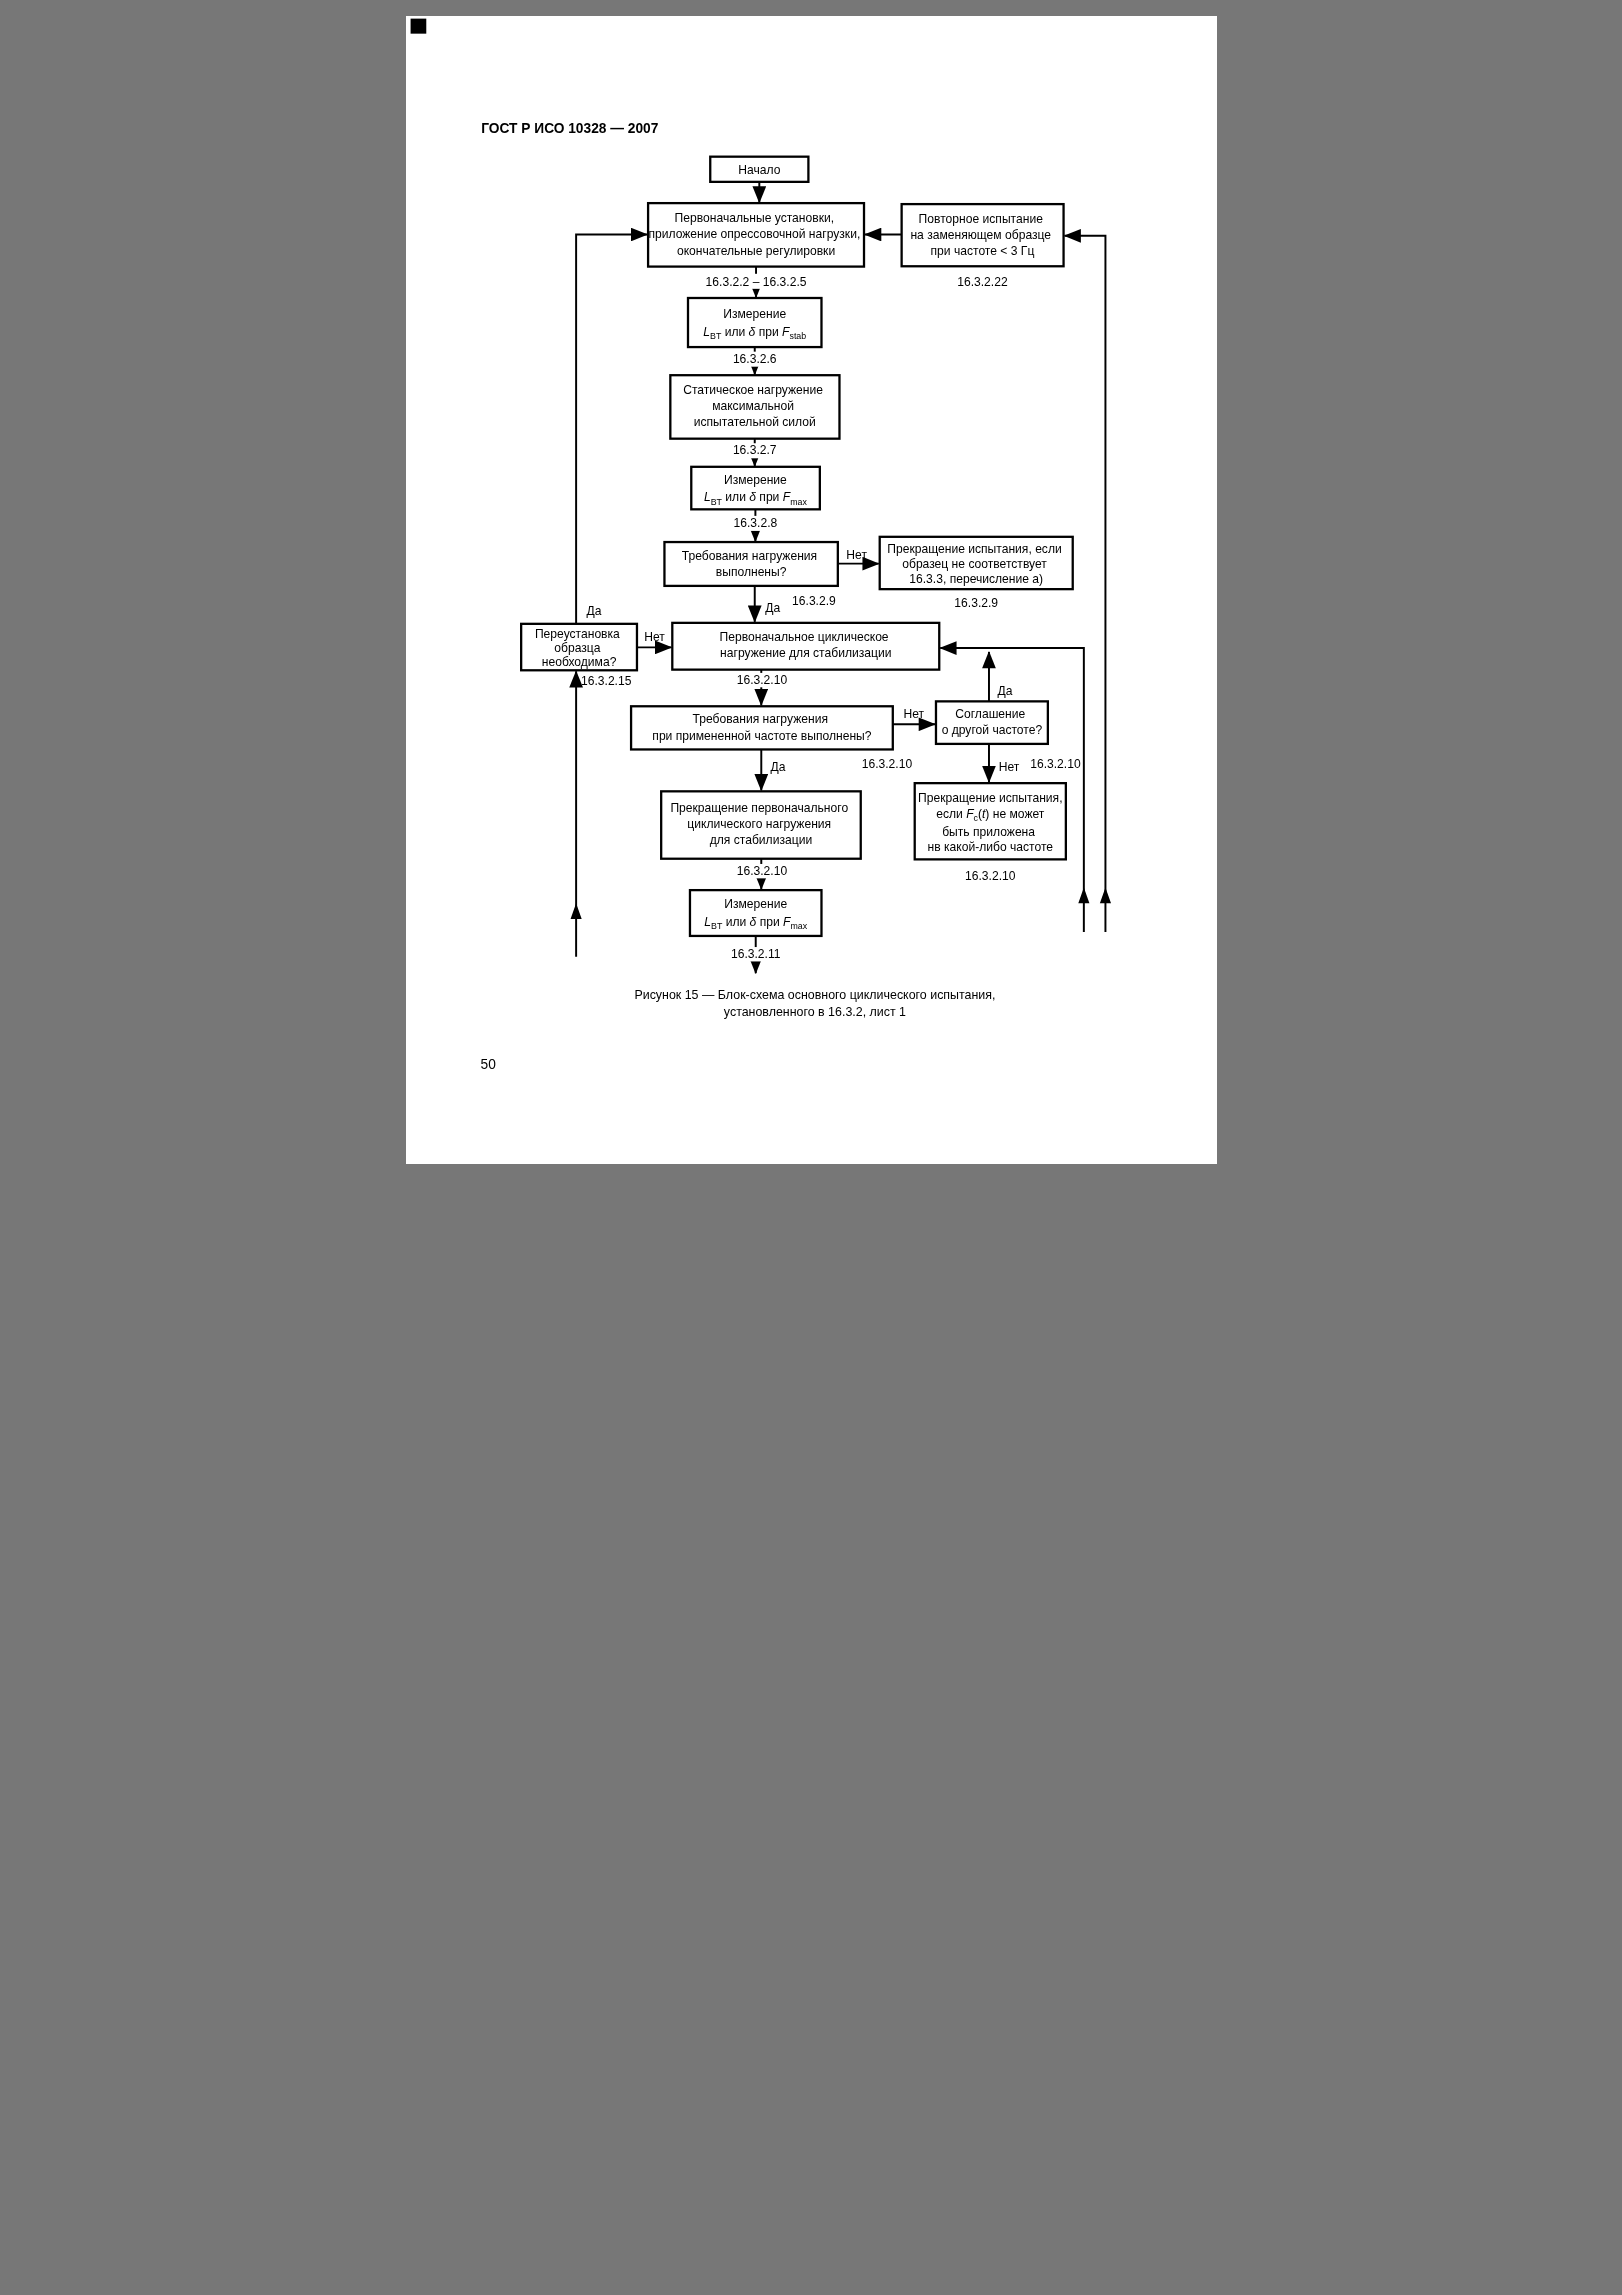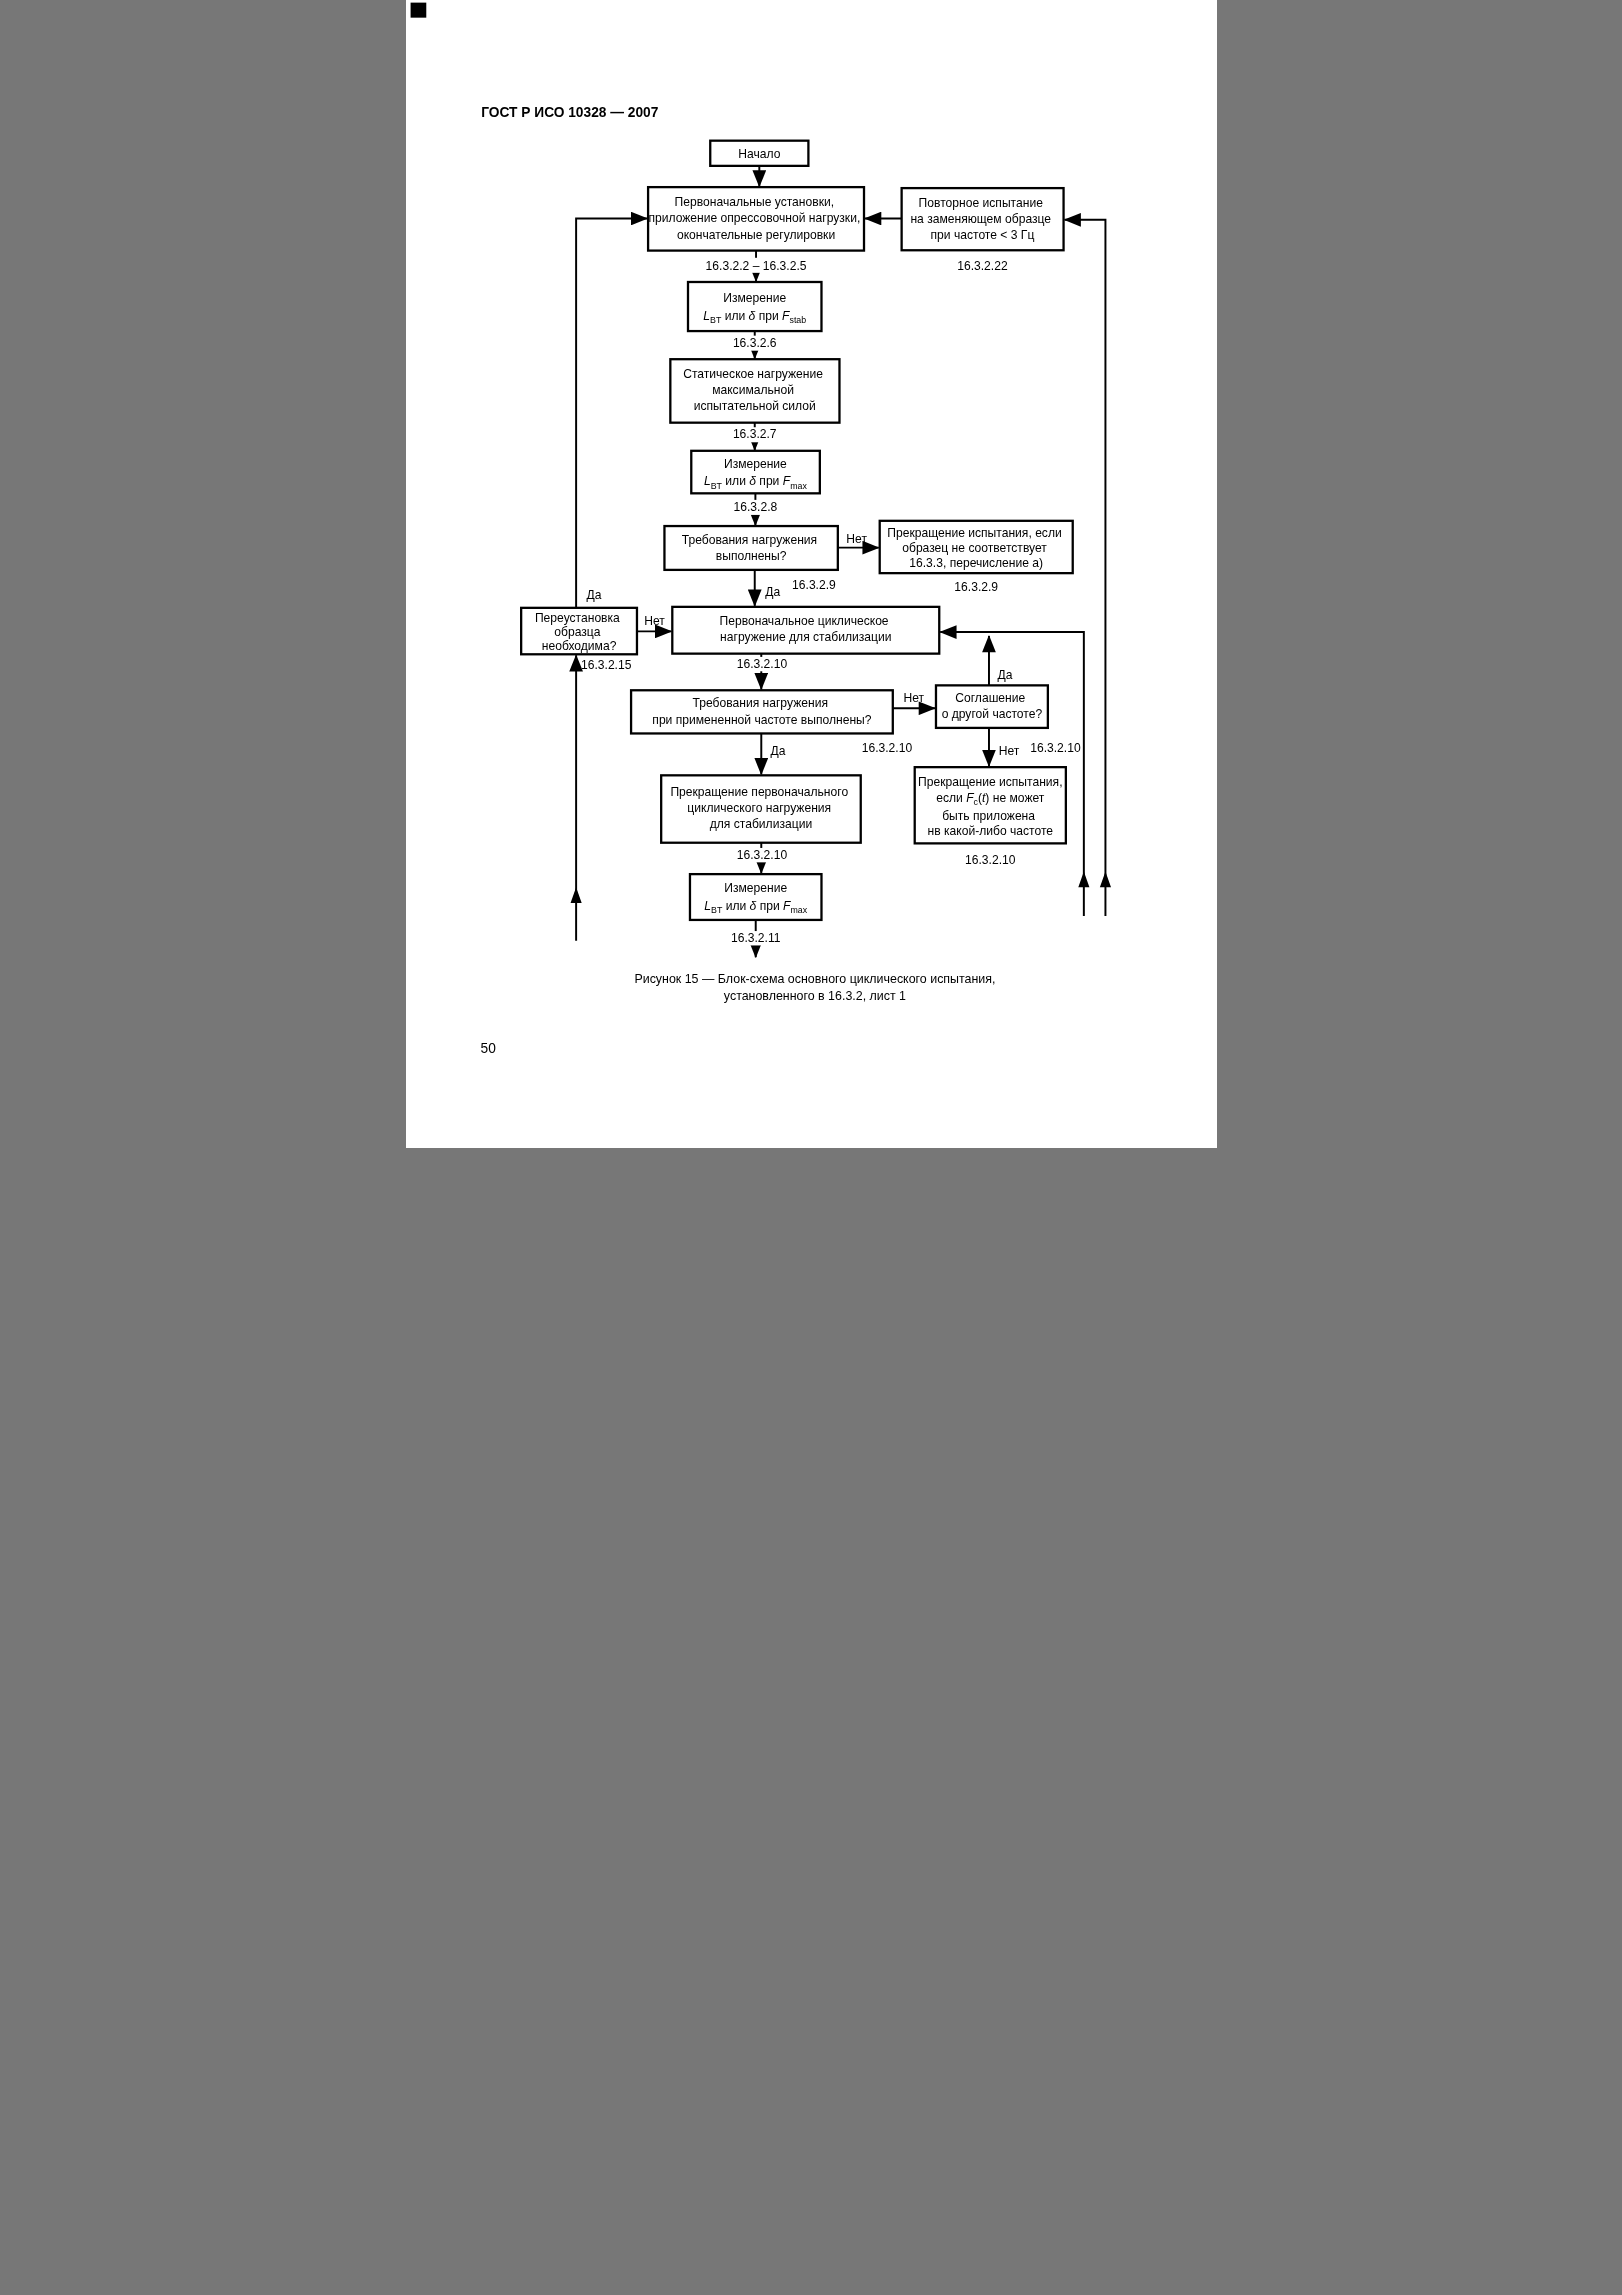--- a/index.html
+++ b/index.html
@@ -1,16 +1,16 @@
 <!DOCTYPE html>
 <html style="font-size:10.5px"><head>
 <meta charset="utf-8">
 <style>
   html,body{margin:0;padding:0;background:#777;}
-  .page-wrap{width:100%;max-width:811px;margin:0 auto;background:#fff;}
+  .page-wrap{width:100%;max-width:811px;margin:16px auto;background:#fff;}
   svg{display:block;width:100%;height:auto;background:#fff;}
   .box{fill:#ffffff;stroke:#000000;stroke-width:7;}
   .conn{stroke:#000000;stroke-width:6;fill:none;}
   .txt{font-family:"Liberation Sans","DejaVu Sans",sans-serif;font-size:37px;fill:#000;}
   .hdr{font-family:"Liberation Sans","DejaVu Sans",sans-serif;font-size:42px;font-weight:bold;fill:#000;}
   .cap{font-family:"Liberation Sans","DejaVu Sans",sans-serif;font-size:38px;fill:#000;}
   .it{font-style:italic;}
   .sub{font-size:27px;}
   .mid{text-anchor:middle;}
   .whitebg{fill:#ffffff;}

